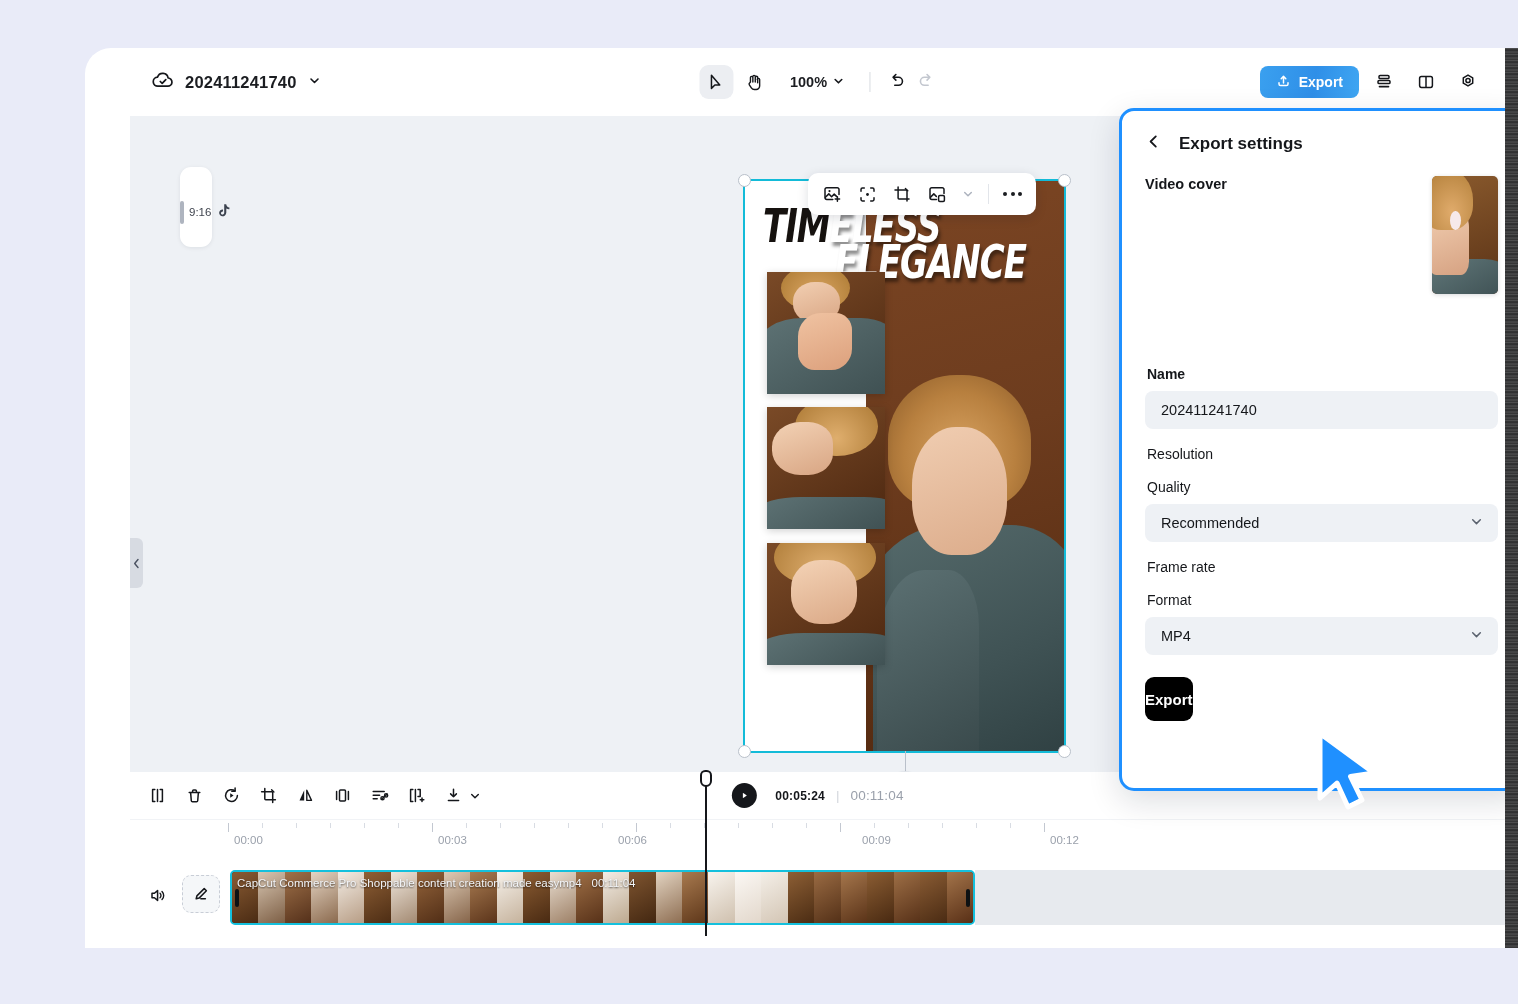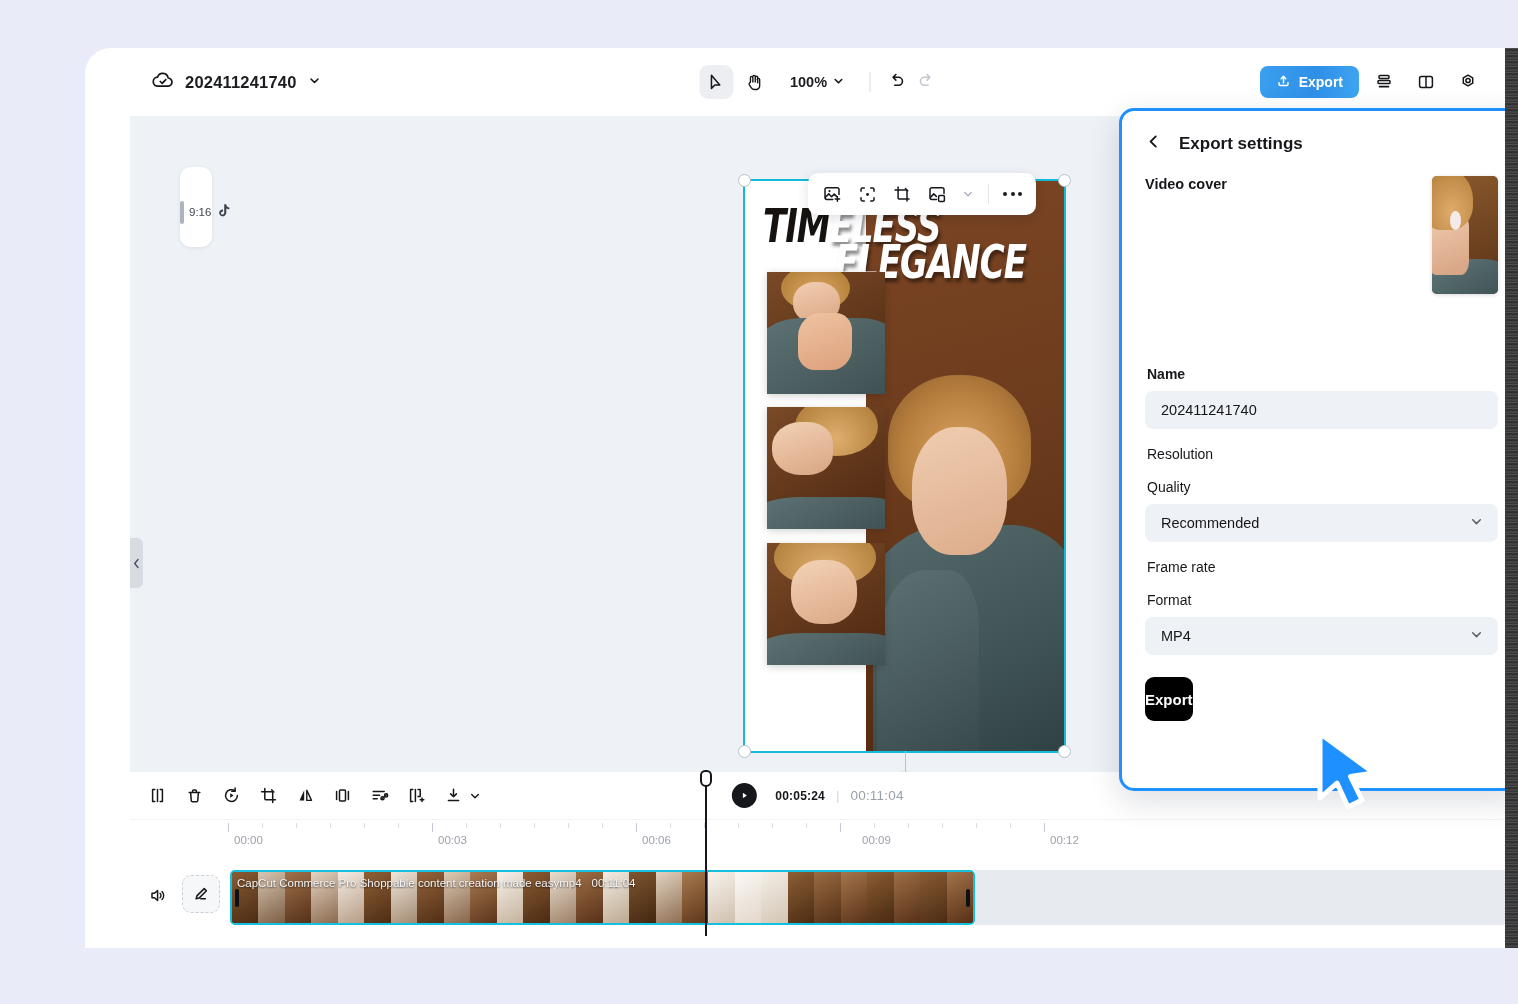--- a/index.html
+++ b/index.html
@@ -602,21 +602,21 @@
         <div class="tick minor" style="left:578px"></div>
         <div class="tick major" style="left:612px"></div>
         <div class="tick minor" style="left:646px"></div>
           <div class="tick minor" style="left:680px"></div>
         <div class="tick minor" style="left:714px"></div>
           <div class="tick minor" style="left:748px"></div>
         <div class="tick minor" style="left:782px"></div>
         <div class="tick major" style="left:816px"></div>
         <div class="ruler-lbl" style="left:6px">00:00</div>
         <div class="ruler-lbl" style="left:210px">00:03</div>
-        <div class="ruler-lbl" style="left:414px">00:06</div>
+        <div class="ruler-lbl" style="left:390px">00:06</div>
         <div class="ruler-lbl" style="left:634px">00:09</div>
         <div class="ruler-lbl" style="left:822px">00:12</div>
       </div>
 
       <div class="track-row">
         <span class="vol-icn">
           <svg width="19" height="19" viewBox="0 0 19 19" fill="none">
               <path d="M4 7.3h2.4L9.6 4.6v9.8L6.4 11.7H4V7.3Z" stroke="#15171b" stroke-width="1.5" stroke-linejoin="round"></path>
               <path d="M12 7.2a3.2 3.2 0 0 1 0 4.6M14 5.4a5.8 5.8 0 0 1 0 8.2" stroke="#15171b" stroke-width="1.4" stroke-linecap="round"></path>
             </svg>

